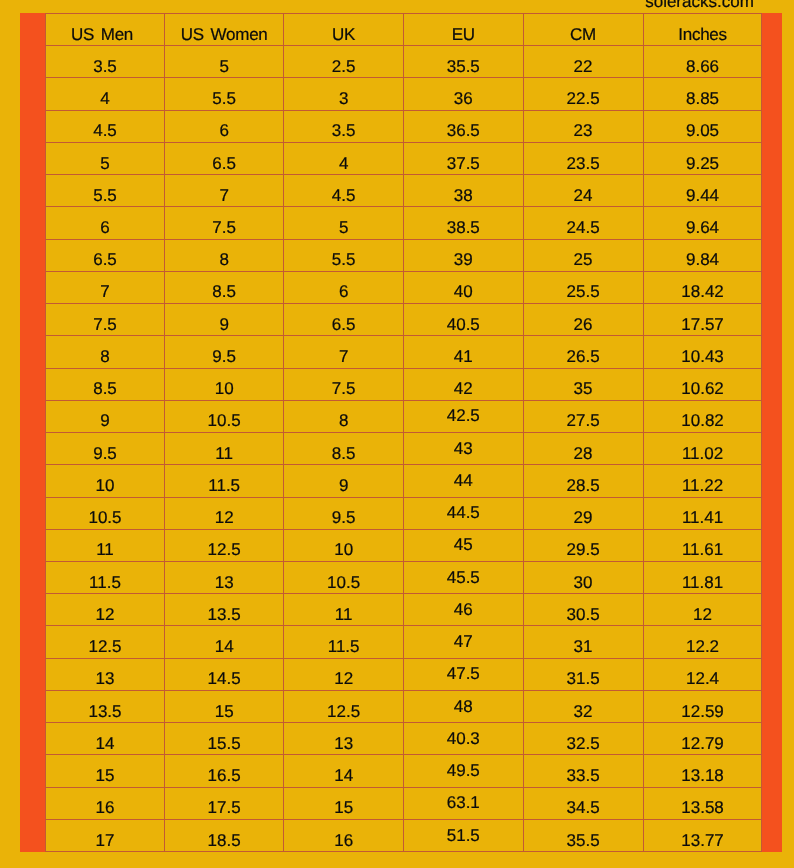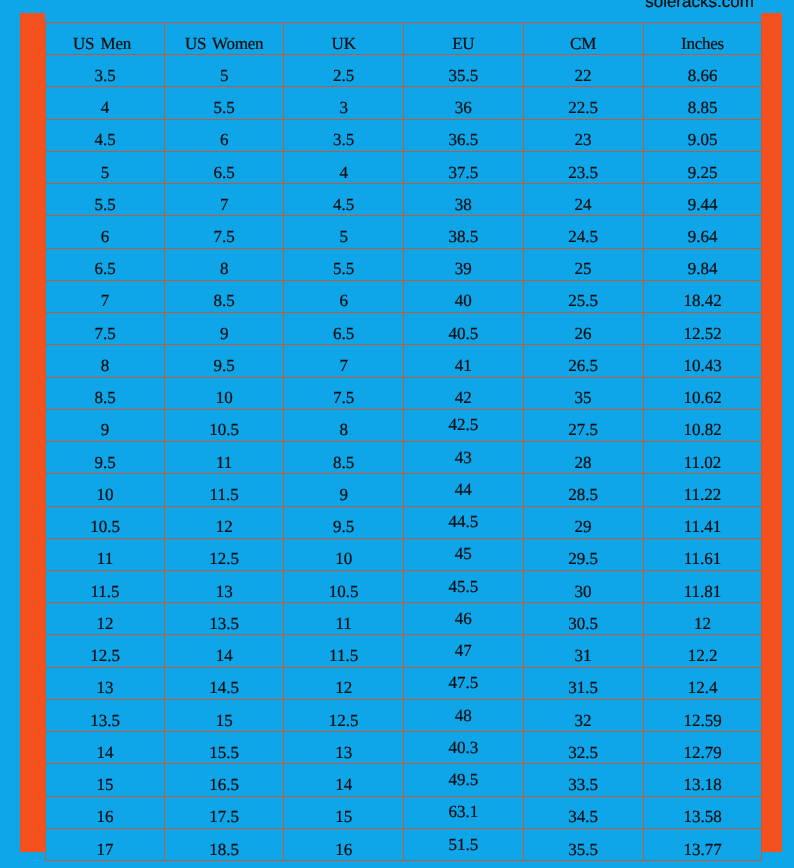--- a/index.html
+++ b/index.html
@@ -13,21 +13,21 @@
     height: 868px;
     overflow: hidden;
     font-family: "Liberation Sans", sans-serif;
     -webkit-font-smoothing: antialiased;
     text-rendering: geometricPrecision;
   }
   #page {
     position: relative;
     width: 794px;
     height: 868px;
-    background: #0ea5e9;
+    background: #eab308;
     overflow: hidden;
     filter: blur(0.35px);
   }
 
   
   #watermark-clip {
     position: absolute;
     left: 0;
     top: 0;
     width: 794px;
@@ -52,22 +52,21 @@
     background: #f4511e;
     top: 13px;
     height: 839px;
   }
   #bar-left  { left: 20px; width: 25px; }
   #bar-right { left: 761px; width: 21px; }
 
   #grid {
     position: absolute;
     left: 45px;
-    top: 22px;
-    font-family: Liberation Serif, serif;
+    top: 13px;
   }
   table.size-table {
     border-collapse: collapse;
     width: 716.5px;
     height: 839.4px;
     table-layout: fixed;
   }
   table.size-table td {
     border: 1px solid #c35a33;
     text-align: center;
@@ -181,21 +180,21 @@
         <td><span class="v">40</span></td>
         <td><span class="v">25.5</span></td>
         <td><span class="v">18.42</span></td>
       </tr>
       <tr>
         <td><span class="v">7.5</span></td>
         <td><span class="v">9</span></td>
         <td><span class="v">6.5</span></td>
         <td><span class="v">40.5</span></td>
         <td><span class="v">26</span></td>
-        <td><span class="v">12.52</span></td>
+        <td><span class="v">17.57</span></td>
       </tr>
       <tr>
         <td><span class="v">8</span></td>
         <td><span class="v">9.5</span></td>
         <td><span class="v">7</span></td>
         <td><span class="v">41</span></td>
         <td><span class="v">26.5</span></td>
         <td><span class="v">10.43</span></td>
       </tr>
       <tr>

